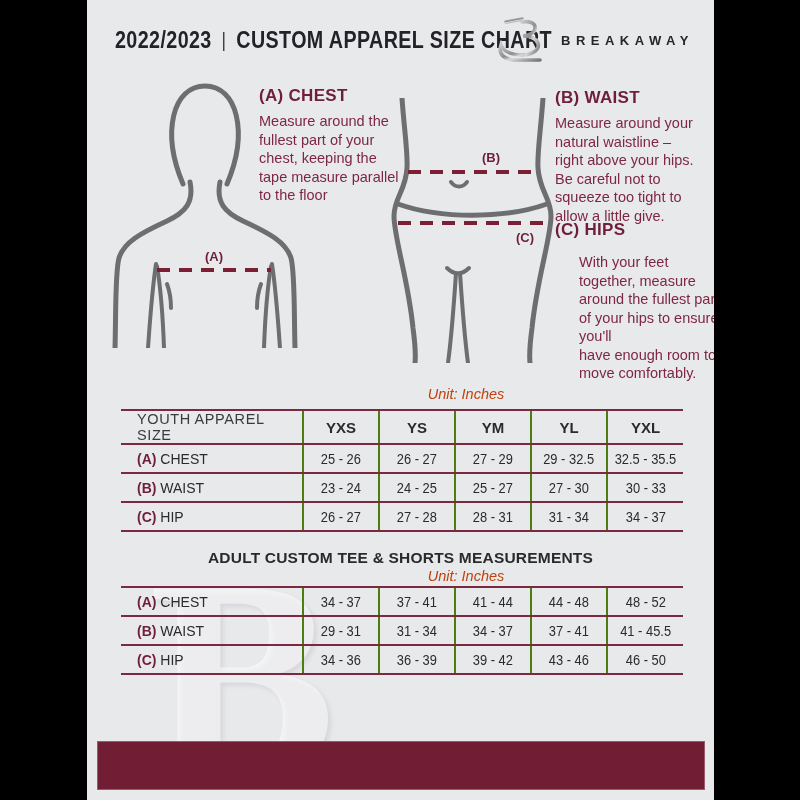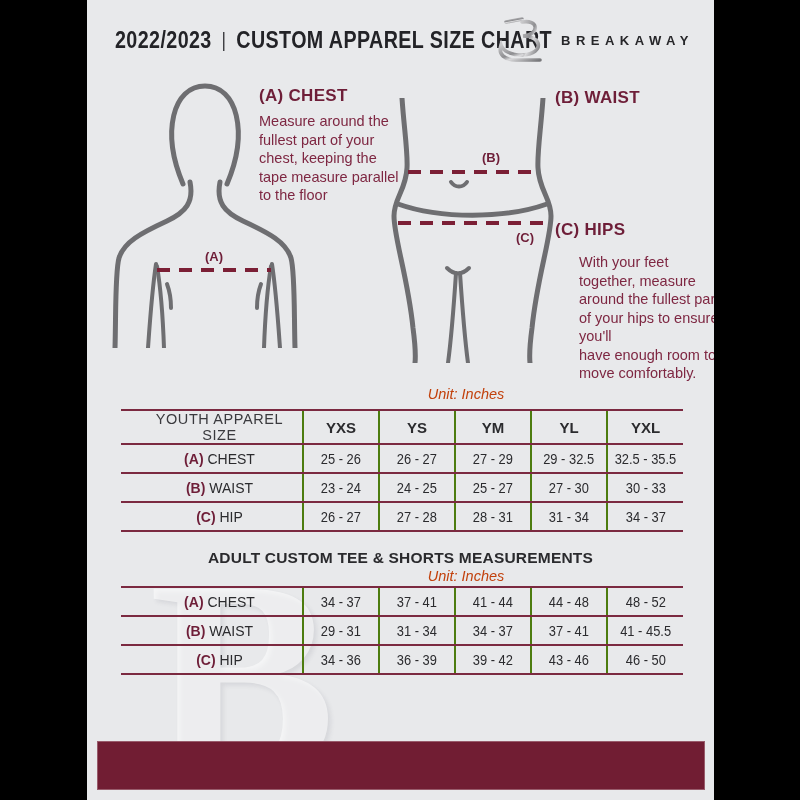--- a/index.html
+++ b/index.html
@@ -46,21 +46,21 @@
   #adult-title { top:549px; } #adult-unit { top:568px; }
 
   
   table.sizes { position:absolute; left:34px; width:562px; border-collapse:collapse;
                 table-layout:fixed; z-index:2; }
   #youth-table { top:409px; } #adult-table { top:586px; }
   table.sizes td { height:29px; text-align:center; vertical-align:middle;
                    font-size:14px; color:#2b2b2e;
                    border-top:2px solid #7b2940; border-bottom:2px solid #7b2940;
                    border-left:2px solid #4d7c0f; }
-  table.sizes td:first-child { border-left:none; text-align:center; padding-left:16px; }
+  table.sizes td:first-child { border-left:none; text-align:left; padding-left:16px; }
   table.sizes col.lbl { width:182px; } table.sizes col.sz { width:76px; }
   table.sizes tr.hrow td { height:32px; font-weight:bold; font-size:15px; }
   table.sizes tr.hrow td:first-child { font-weight:normal; font-size:14.5px;
                    letter-spacing:0.6px; color:#3a3a3e; }
   .rowpfx { color:#6e1e38; font-weight:bold; }
   .val { display:inline-block; transform:scaleX(0.92); }
 
   
   .footer { position:absolute; left:10px; top:741px; width:608px; height:49px;
             background:#711d33; border:1px solid rgba(255,255,255,0.28); z-index:2; }
@@ -100,20 +100,26 @@
   <div class="brand">BREAKAWAY</div>
 
   <div id="head-a" class="instr-h">(A) CHEST</div>
   <div id="para-a" class="instr-p">Measure around the
 fullest part of your
 chest, keeping the
 tape measure parallel
 to the floor</div>
 
   <div id="head-b" class="instr-h">(B) WAIST</div>
+  <div id="para-b" class="instr-p">Measure around your
+natural waistline –
+right above your hips.
+Be careful not to
+squeeze too tight to
+allow a little give.</div>
 
   <div id="head-c" class="instr-h">(C) HIPS</div>
   <div id="para-c" class="instr-p">With your feet
 together, measure
 around the fullest part
 of your hips to ensure
 you'll
 have enough room to
 move comfortably.</div>
 

